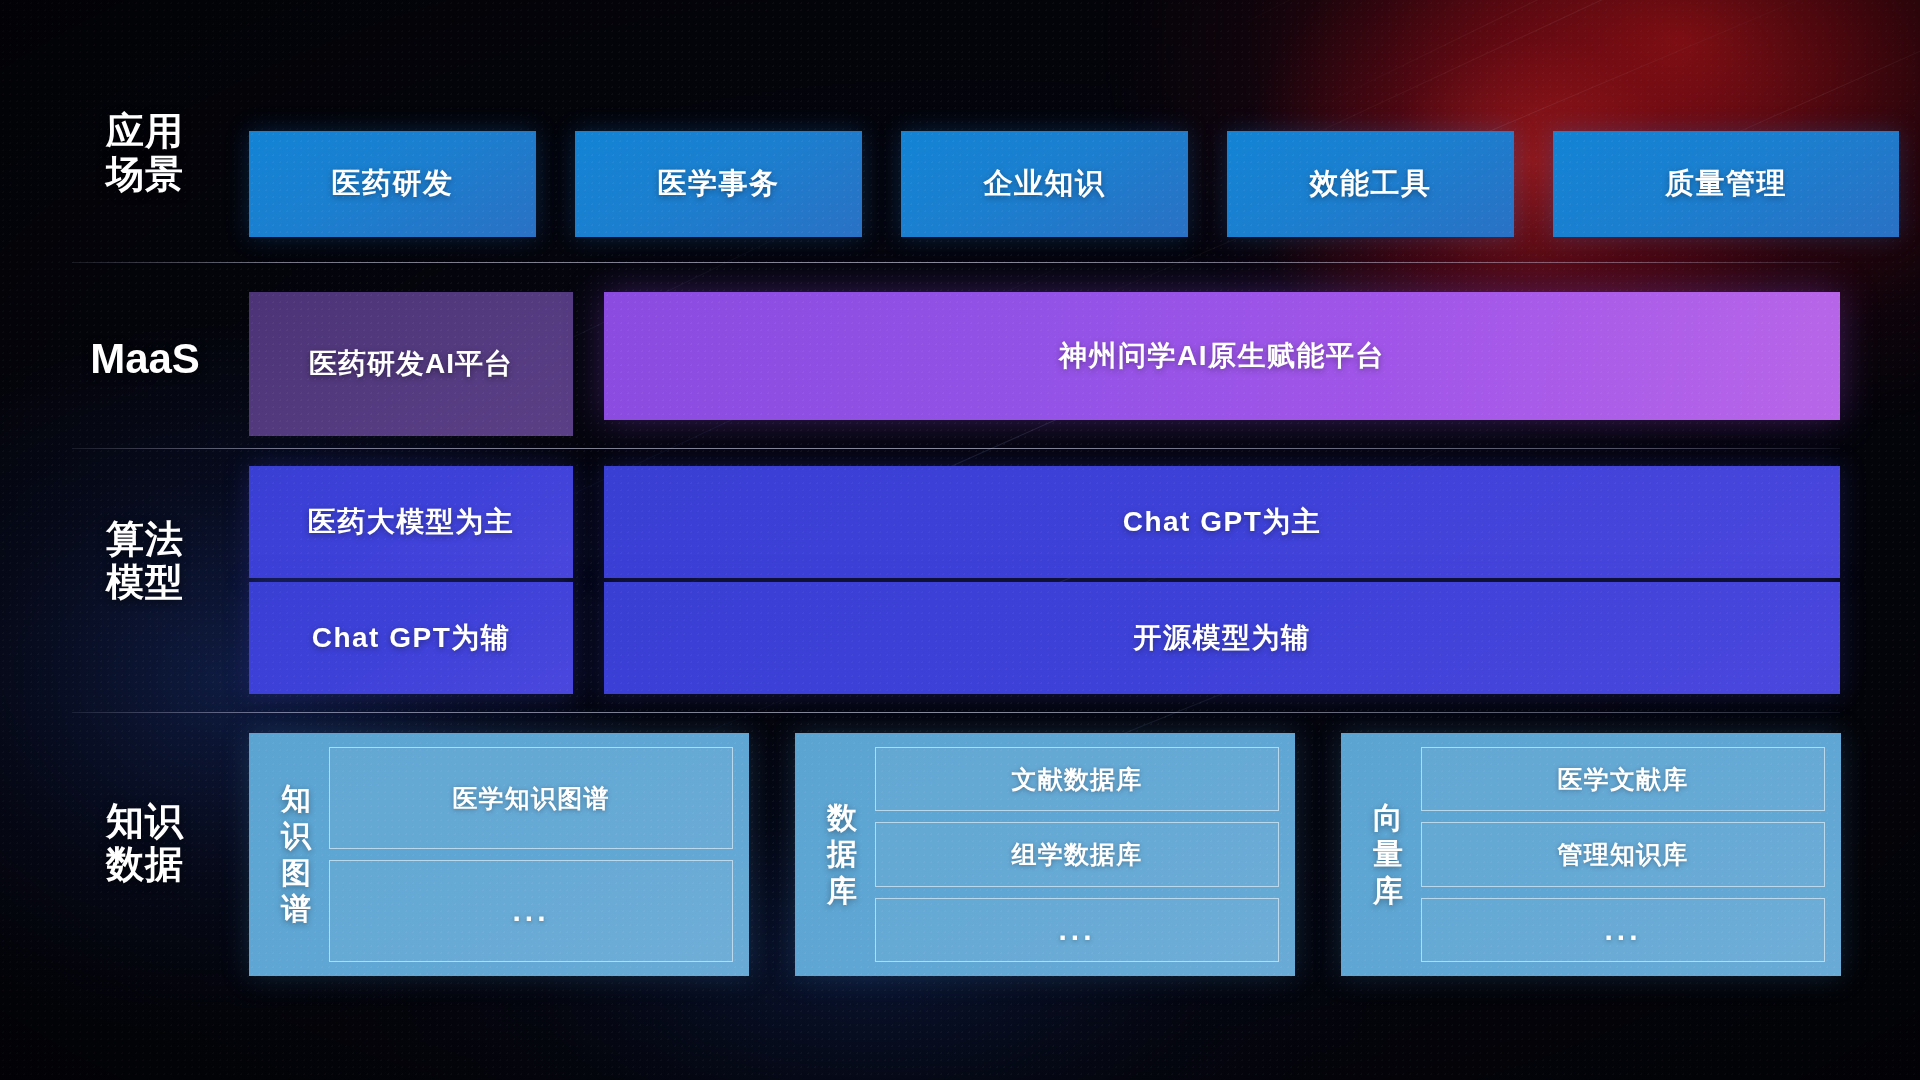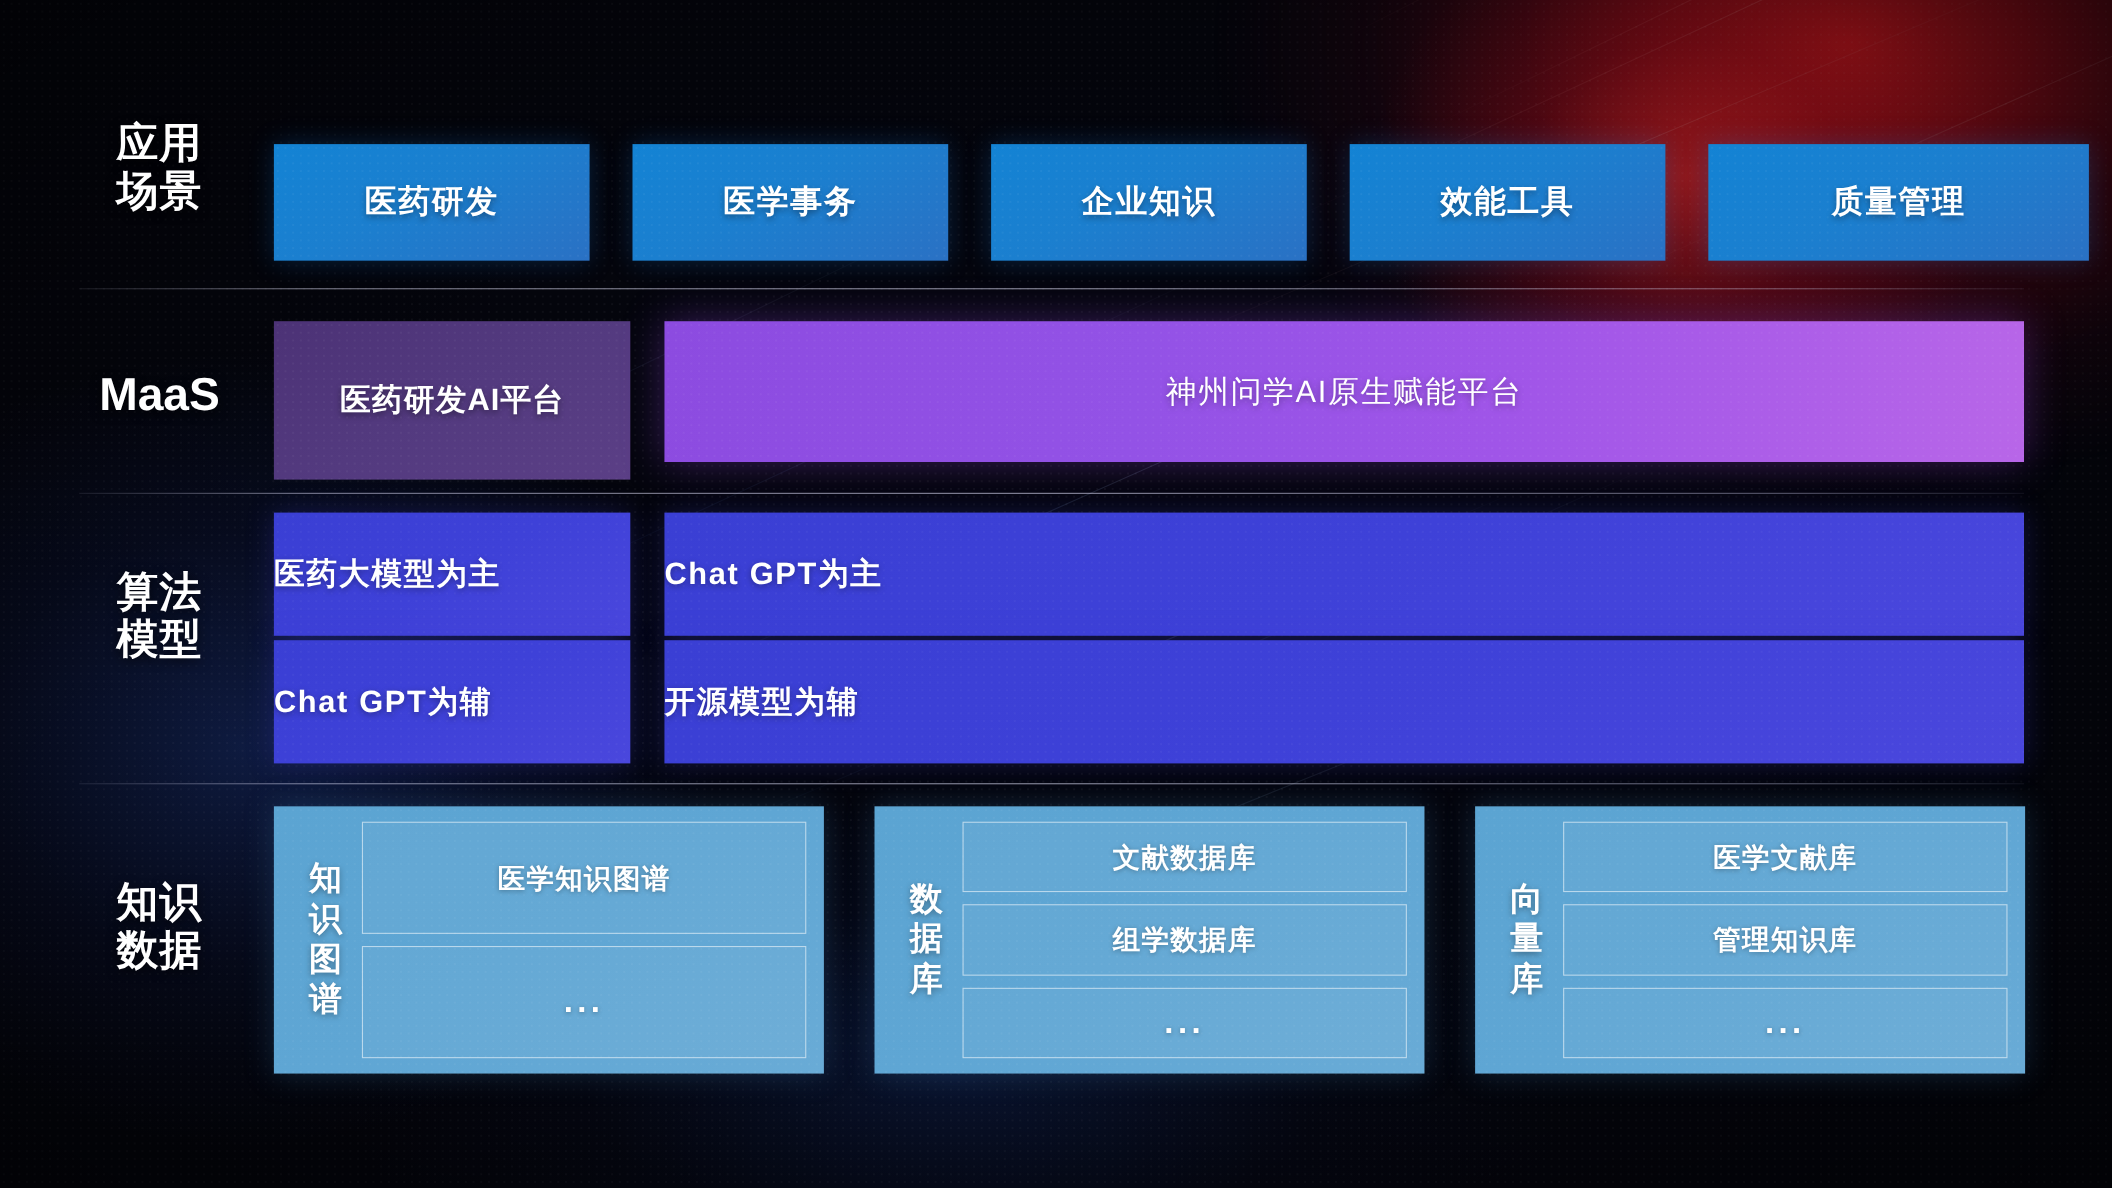--- a/index.html
+++ b/index.html
@@ -106,35 +106,35 @@
     position:absolute;
     background:linear-gradient(150deg,#4c3276 0%,#533a7f 50%,#5b3f86 100%);
     display:flex; align-items:center; justify-content:center;
     color:#fff; font-size:28px; font-weight:700; letter-spacing:1px;
     text-shadow:0 2px 6px rgba(0,0,0,.4);
   }
   .maas-right {
     position:absolute;
     background:linear-gradient(100deg,#8c4be0 0%,#9352e6 35%,#a055e8 62%,#b866e8 100%);
     display:flex; align-items:center; justify-content:center;
-    color:#fff; font-size:28px; font-weight:400; letter-spacing:1.5px;
+    color:#fff; font-size:28px; font-weight:700; letter-spacing:1.5px;
     text-shadow:0 2px 7px rgba(0,0,0,.33);
     box-shadow:0 0 34px rgba(150,70,225,.35);
   }
   .maas-left::after,.maas-right::after{
     content:""; position:absolute; inset:0;
     background-image:radial-gradient(rgba(255,255,255,.12) 1px, transparent 1px);
     background-size:7px 7px; opacity:.35; pointer-events:none;
   }
 
   
   .algo-box {
     position:absolute;
     background:linear-gradient(150deg,#3a3fd4 0%,#3e41d8 50%,#4a47dd 100%);
-    display:flex; align-items:center; justify-content:flex-start;
+    display:flex; align-items:center; justify-content:center;
     color:#fff; font-size:28px; font-weight:700; letter-spacing:1.5px;
     text-shadow:0 2px 6px rgba(0,0,0,.35);
     box-shadow:0 0 24px rgba(60,60,210,.28);
   }
   .algo-box::after{
     content:""; position:absolute; inset:0;
     background-image:radial-gradient(rgba(255,255,255,.12) 1px, transparent 1px);
     background-size:7px 7px; opacity:.3; pointer-events:none;
   }
 

